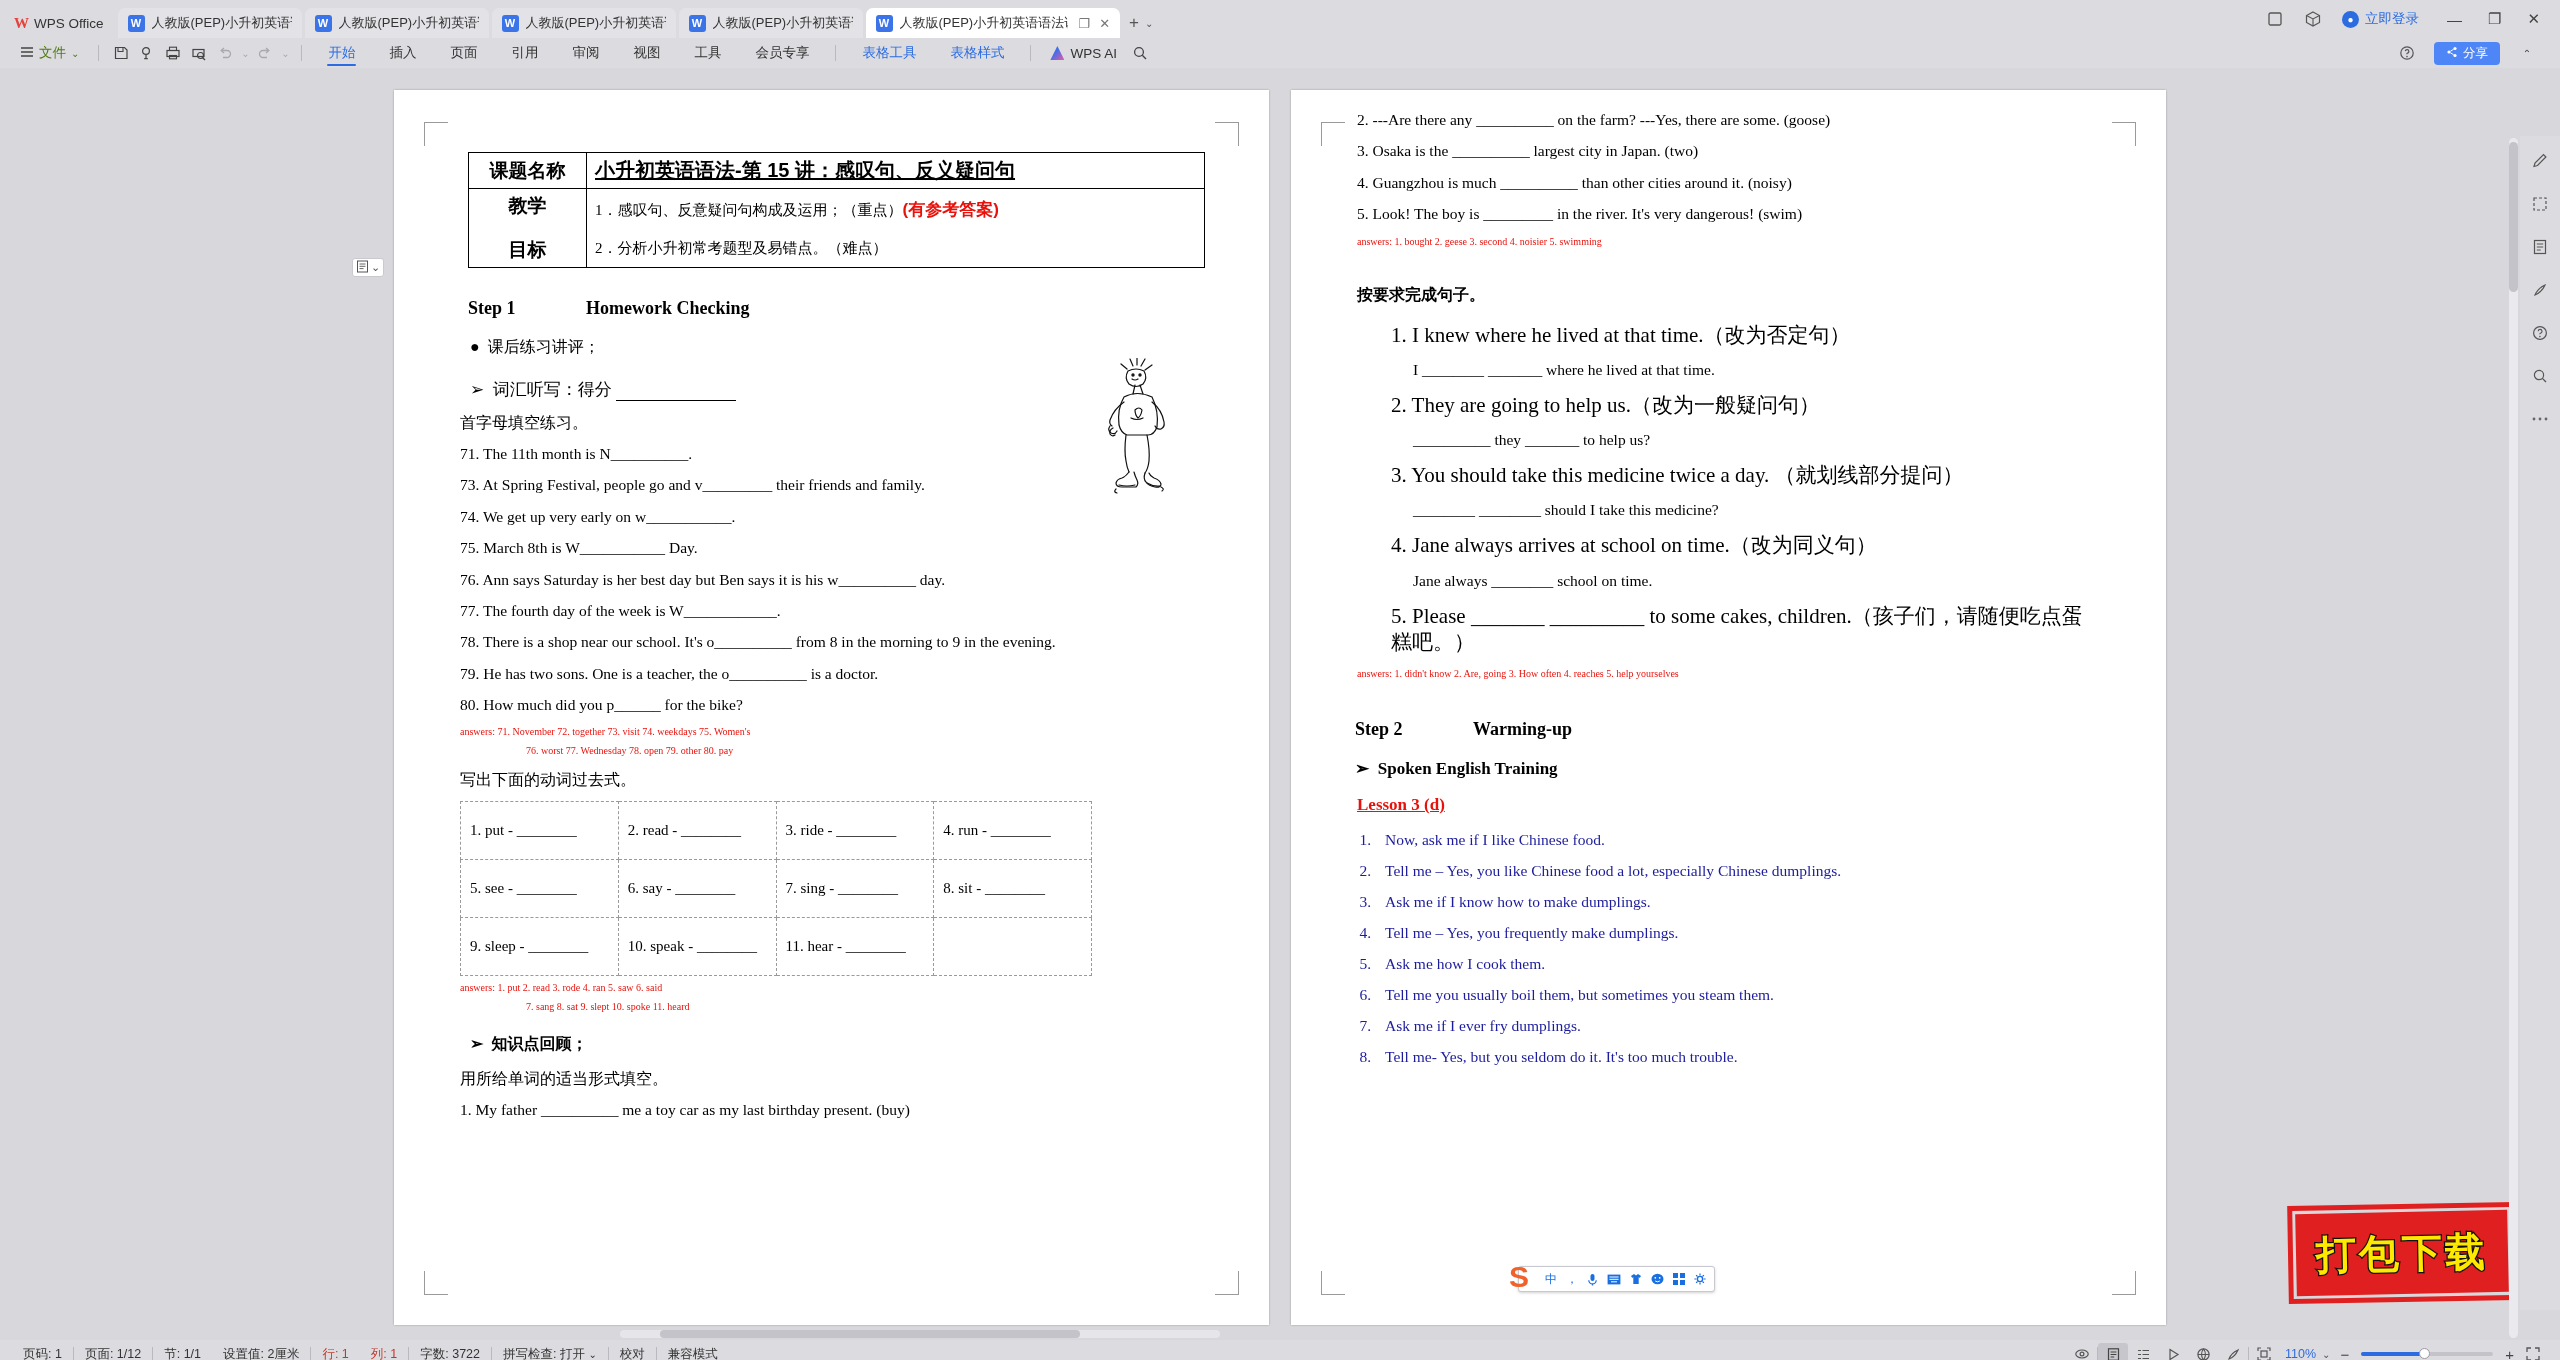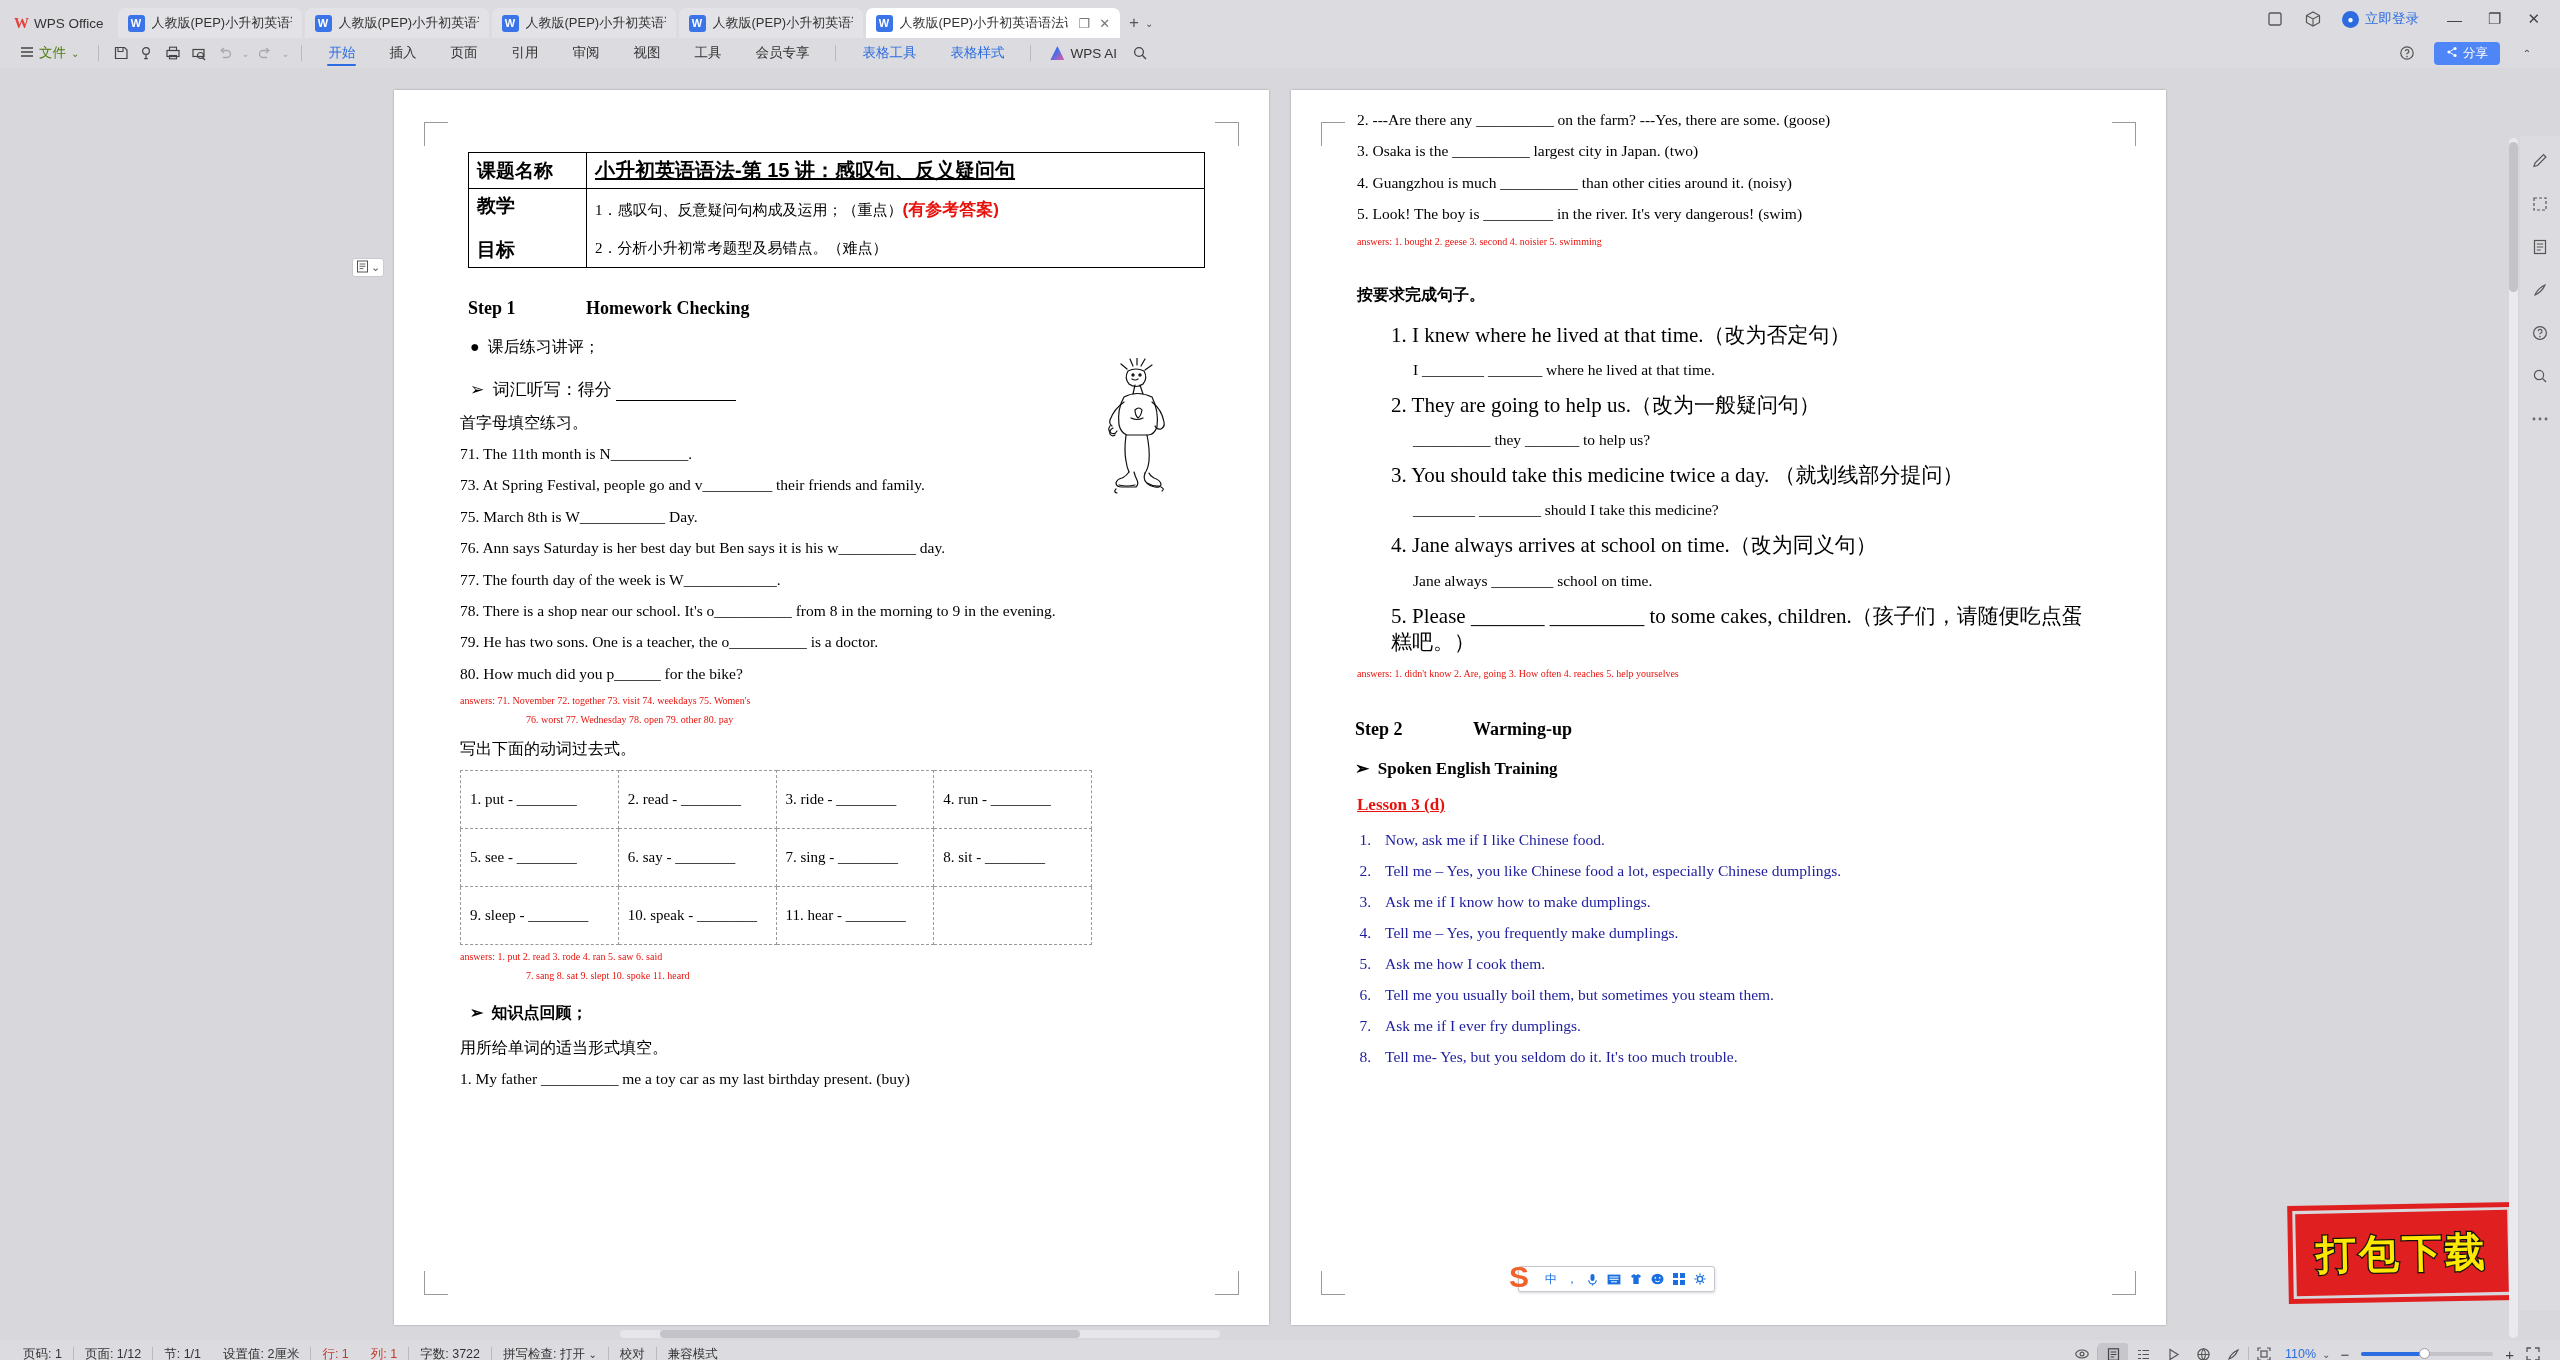--- a/index.html
+++ b/index.html
@@ -95,21 +95,21 @@
   .cmark.bl{left:30px;bottom:30px;border-left:1px solid #9a9a9a;border-bottom:1px solid #9a9a9a;}
   .cmark.br{right:30px;bottom:30px;border-right:1px solid #9a9a9a;border-bottom:1px solid #9a9a9a;}
 
   
   .hdr-table{
     border-collapse:collapse;width:737px;margin-left:10px;margin-top:14px;
     border:1.6px solid #000;
   }
   .hdr-table td{border:1.3px solid #000;padding:4px 8px;vertical-align:middle;}
   .hdr-lab{
-    width:118px;font-weight:bold;font-size:19px;
+    width:118px;text-align:center;font-weight:bold;font-size:19px;
     font-family:"Liberation Sans", sans-serif;
   }
   .hdr-title{font-weight:bold;font-size:20px;font-family:"Liberation Sans", sans-serif;text-decoration:underline;}
   .goal-line{font-size:15px;padding:3px 0;}
   .goal-red{color:#e8120c;font-weight:bold;font-size:17px;font-family:"Liberation Sans", sans-serif;}
 
   .step-head{font-weight:bold;font-size:18px;margin:30px 0 18px 10px;}
   .step-head .sp{display:inline-block;width:118px;}
   .bullet-line{font-size:16px;margin:0 0 20px 12px;}
   .arrow-line{font-size:17px;margin:0 0 12px 12px;}
@@ -441,20 +441,21 @@
         <div class="step-head">
           <span class="sp">Step 1</span><span>Homework Checking</span>
         </div>
 
         <div class="bullet-line">●&nbsp;&nbsp;<span>课后练习讲评；</span></div>
         <div class="arrow-line">➢&nbsp;&nbsp;<span>词汇听写：得分</span>&nbsp;<span class="blank" style="width:120px">&nbsp;</span></div>
         <div class="sub-cn">首字母填空练习。</div>
 
         <div class="q">71. The 11th month is N__________.</div>
         <div class="q">73. At Spring Festival, people go and v_________ their friends and family.</div>
+        <div class="q">74. We get up very early on w___________.</div>
         <div class="q">75. March 8th is W___________ Day.</div>
         <div class="q">76. Ann says Saturday is her best day but Ben says it is his w__________ day.</div>
         <div class="q">77. The fourth day of the week is W____________.</div>
         <div class="q">78. There is a shop near our school. It's o__________ from 8 in the morning to 9 in the evening.</div>
         <div class="q">79. He has two sons. One is a teacher, the o__________ is a doctor.</div>
         <div class="q">80. How much did you p______ for the bike?</div>
 
         <div class="ans">answers: 71. November   72. together   73. visit   74. weekdays   75. Women's</div>
         <div class="ans ind">76. worst   77. Wednesday   78. open   79. other   80. pay</div>
 

